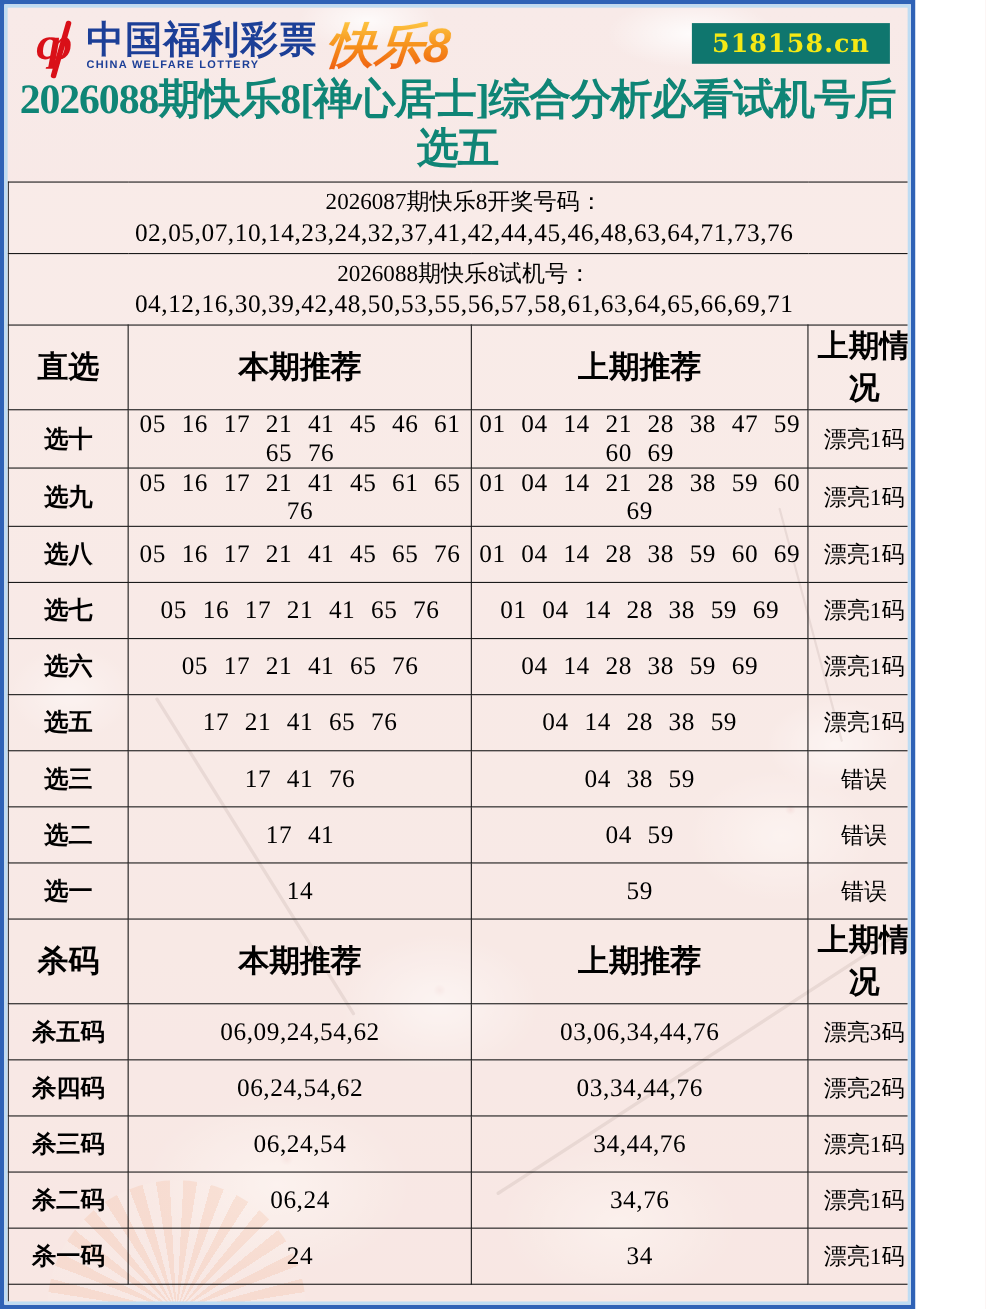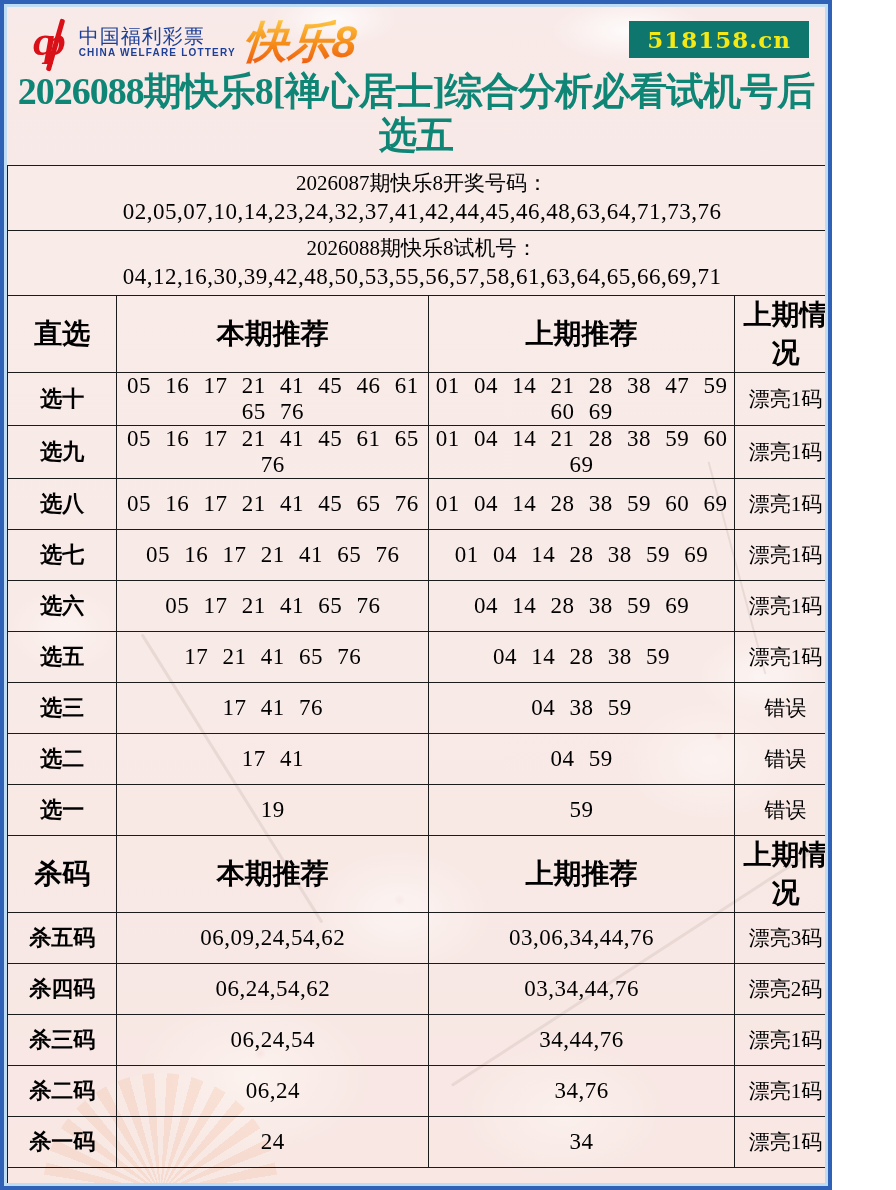--- a/index.html
+++ b/index.html
@@ -55,21 +55,21 @@
     color:#d91018; letter-spacing:-7px; padding-right:12px; position:relative;
     font-family:"Liberation Serif",serif;
   }
   .logo-cp::after {
     content:""; position:absolute; left:20px; top:-5px; width:5px; height:54px;
     background:#d91018; transform:rotate(16deg); border-radius:2px;
   }
   .brand-text { margin-left:8px; }
   .brand-cn {
     font-family:"Liberation Sans","DejaVu Sans",sans-serif;
-    font-weight:400; font-size:20px; color:#1c3f97; letter-spacing:1px; line-height:1.05;
+    font-weight:700; font-size:34px; color:#1c3f97; letter-spacing:1px; line-height:1.05;
   }
   .brand-en {
     font-family:"Liberation Sans","DejaVu Sans",sans-serif;
     font-weight:700; font-size:10px; color:#1c3f97; letter-spacing:1.2px;
   }
   .brand-kl8 {
     margin-left:8px; transform:skewX(-5deg);
     font-family:"Liberation Sans","DejaVu Sans",sans-serif;
     font-style:italic; font-weight:900; font-size:44px; line-height:1;
     background:linear-gradient(180deg,#ffd24a 0%,#f7941d 50%,#ef5a10 100%);
@@ -202,21 +202,21 @@
               <td class="c3">错误</td>
             </tr>
             <tr>
               <td class="c0">选二</td>
               <td class="c1">17 41</td>
               <td class="c2">04 59</td>
               <td class="c3">错误</td>
             </tr>
             <tr>
               <td class="c0">选一</td>
-              <td class="c1">19</td>
+              <td class="c1">14</td>
               <td class="c2">59</td>
               <td class="c3">错误</td>
             </tr>
           </tbody>
         <tbody>
           <tr class="hdr">
             <td>杀码</td>
             <td>本期推荐</td>
             <td>上期推荐</td>
             <td>上期情况</td>

